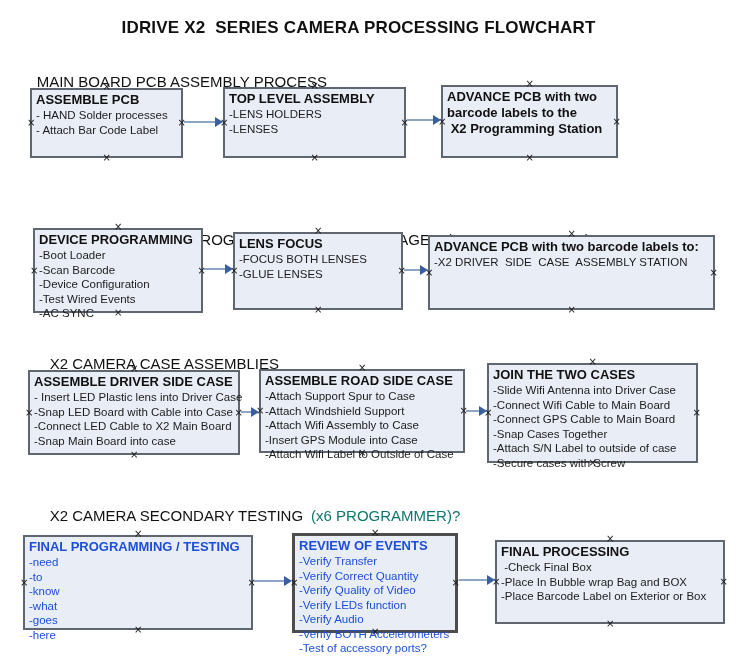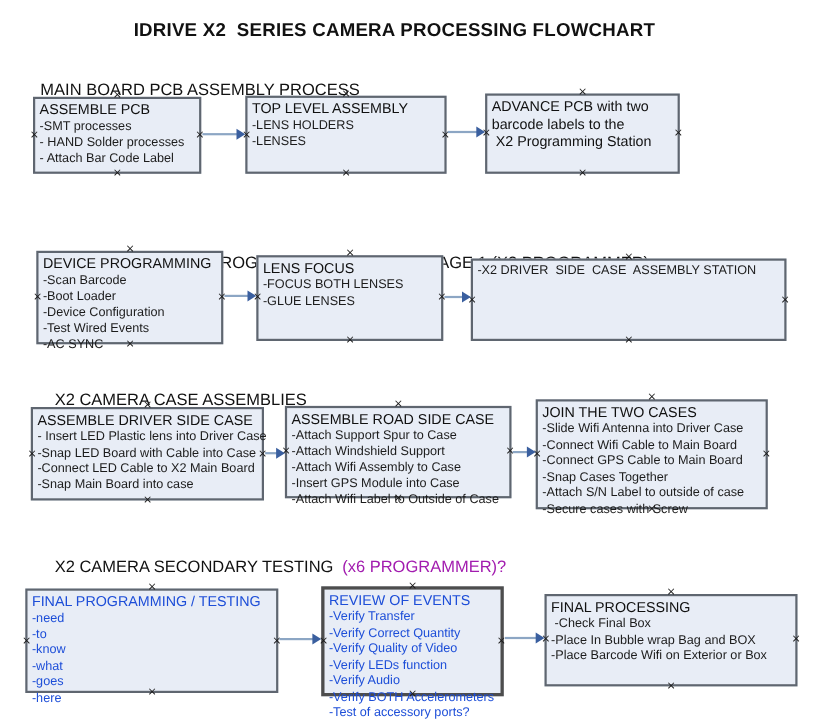--- a/index.html
+++ b/index.html
@@ -7,28 +7,28 @@
     position:relative;width:747px;height:662px;background:#ffffff;
     font-family:"Liberation Sans","DejaVu Sans",sans-serif;overflow:hidden;
   }
   .page-title{
     position:absolute;left:0;top:18px;width:717px;text-align:center;
     font-size:17px;font-weight:bold;color:#111;white-space:pre;letter-spacing:.2px;
   }
   .section-heading{
     position:absolute;font-size:15px;font-weight:normal;color:#111;white-space:pre;
   }
-  .section-heading .red-part{color:#a21caf;margin-left:8px;}
+  .section-heading .red-part{color:#0f766e;margin-left:8px;}
   .box{
     position:absolute;background:#e8edf6;border:2px solid #5f6670;
     box-sizing:border-box;padding:2px 3px 0 4px;color:#1c1c1c;
   }
   .box.thick{border-width:3px;border-color:#4d4d4d;}
   .box-title{
-    font-size:13px;font-weight:normal;line-height:16px;white-space:pre-wrap;color:#111;
+    font-size:13px;font-weight:bold;line-height:16px;white-space:pre-wrap;color:#111;
   }
   .box-item{
     font-size:11.5px;line-height:14.5px;white-space:pre;color:#1c1c1c;
   }
   .box.red .box-title,.box.red .box-item{color:#1d4ed8;}
   .handle{
     position:absolute;font-size:10px;line-height:8px;color:#1a1a1a;
     font-family:"DejaVu Sans",sans-serif;pointer-events:none;
   }
   .h-t{top:-7px;left:calc(50% - 4px);}
@@ -49,21 +49,20 @@
 <div id="canvas">
 
   <div class="page-title">IDRIVE X2  SERIES CAMERA PROCESSING FLOWCHART</div>
 
   <div class="section-heading" style="left:20px;top:56px">
     <span>MAIN BOARD PCB ASSEMBLY PROCESS</span>
   </div>
 
   <div class="box" style="left:30px;top:88px;width:153px;height:70px">
     <div class="box-title">ASSEMBLE PCB</div>
-    <div class="box-item">-SMT processes</div>
     <div class="box-item">- HAND Solder processes</div>
     <div class="box-item">- Attach Bar Code Label</div>
   <span class="handle h-t">×</span>
       <span class="handle h-b">×</span>
       <span class="handle h-l">×</span>
       <span class="handle h-r">×</span>
     </div>
 
   <div class="box" style="left:223px;top:87px;width:183px;height:71px">
     <div class="box-title">TOP LEVEL ASSEMBLY</div>
@@ -92,42 +91,43 @@
       <div class="line"></div>
       <div class="head"></div>
     </div>
 
   <div class="section-heading" style="left:20px;top:214px">
     <span>MAIN BOARD INITIAL PROGRAMMING/TESTING STAGE 1 (X2 PROGRAMMER)</span>
   </div>
 
   <div class="box" style="left:33px;top:228px;width:170px;height:85px">
     <div class="box-title">DEVICE PROGRAMMING</div>
+    <div class="box-item">-Boot Loader</div>
     <div class="box-item">-Scan Barcode</div>
-    <div class="box-item">-Boot Loader</div>
     <div class="box-item">-Device Configuration</div>
     <div class="box-item">-Test Wired Events</div>
     <div class="box-item">-AC SYNC</div>
   <span class="handle h-t">×</span>
       <span class="handle h-b">×</span>
       <span class="handle h-l">×</span>
       <span class="handle h-r">×</span>
     </div>
 
   <div class="box" style="left:233px;top:232px;width:170px;height:78px">
     <div class="box-title">LENS FOCUS</div>
     <div class="box-item">-FOCUS BOTH LENSES</div>
     <div class="box-item">-GLUE LENSES</div>
   <span class="handle h-t">×</span>
       <span class="handle h-b">×</span>
       <span class="handle h-l">×</span>
       <span class="handle h-r">×</span>
     </div>
 
   <div class="box" style="left:428px;top:235px;width:287px;height:75px">
+    <div class="box-title">ADVANCE PCB with two barcode labels to:</div>
     <div class="box-item">-X2 DRIVER  SIDE  CASE  ASSEMBLY STATION</div>
   <span class="handle h-t">×</span>
       <span class="handle h-b">×</span>
       <span class="handle h-l">×</span>
       <span class="handle h-r">×</span>
     </div>
 
   <div class="arrow" style="left:204px;top:264px;width:29px">
       <div class="line"></div>
       <div class="head"></div>
@@ -219,21 +219,21 @@
   <span class="handle h-t">×</span>
       <span class="handle h-b">×</span>
       <span class="handle h-l">×</span>
       <span class="handle h-r">×</span>
     </div>
 
   <div class="box" style="left:495px;top:540px;width:230px;height:84px">
     <div class="box-title">FINAL PROCESSING</div>
     <div class="box-item"> -Check Final Box</div>
     <div class="box-item">-Place In Bubble wrap Bag and BOX</div>
-    <div class="box-item">-Place Barcode Wifi on Exterior or Box</div>
+    <div class="box-item">-Place Barcode Label on Exterior or Box</div>
   <span class="handle h-t">×</span>
       <span class="handle h-b">×</span>
       <span class="handle h-l">×</span>
       <span class="handle h-r">×</span>
     </div>
 
   <div class="arrow" style="left:254px;top:576px;width:38px">
       <div class="line"></div>
       <div class="head"></div>
     </div>

